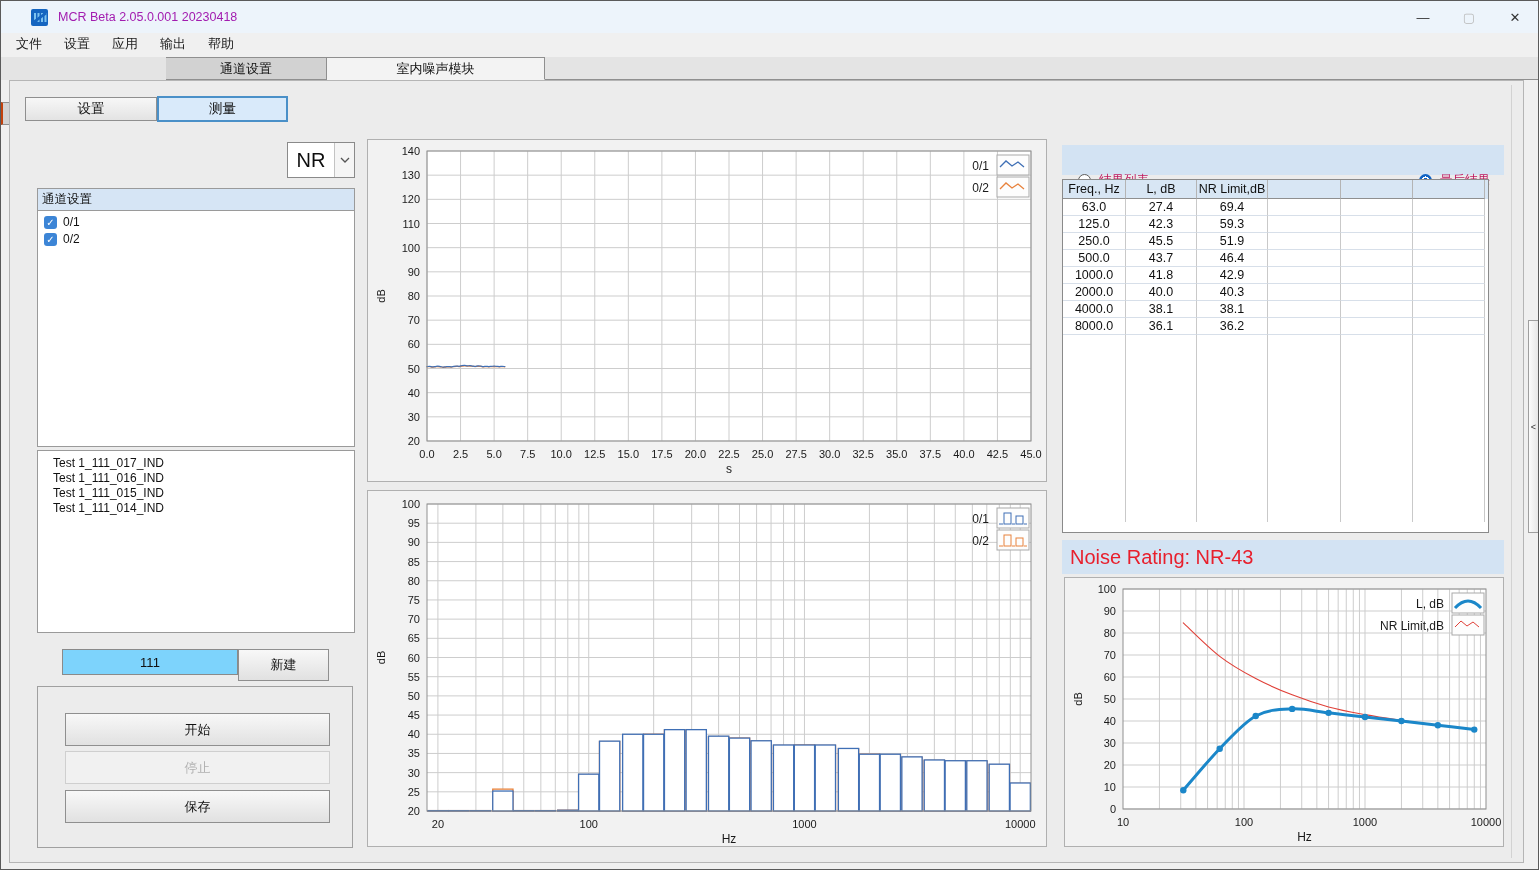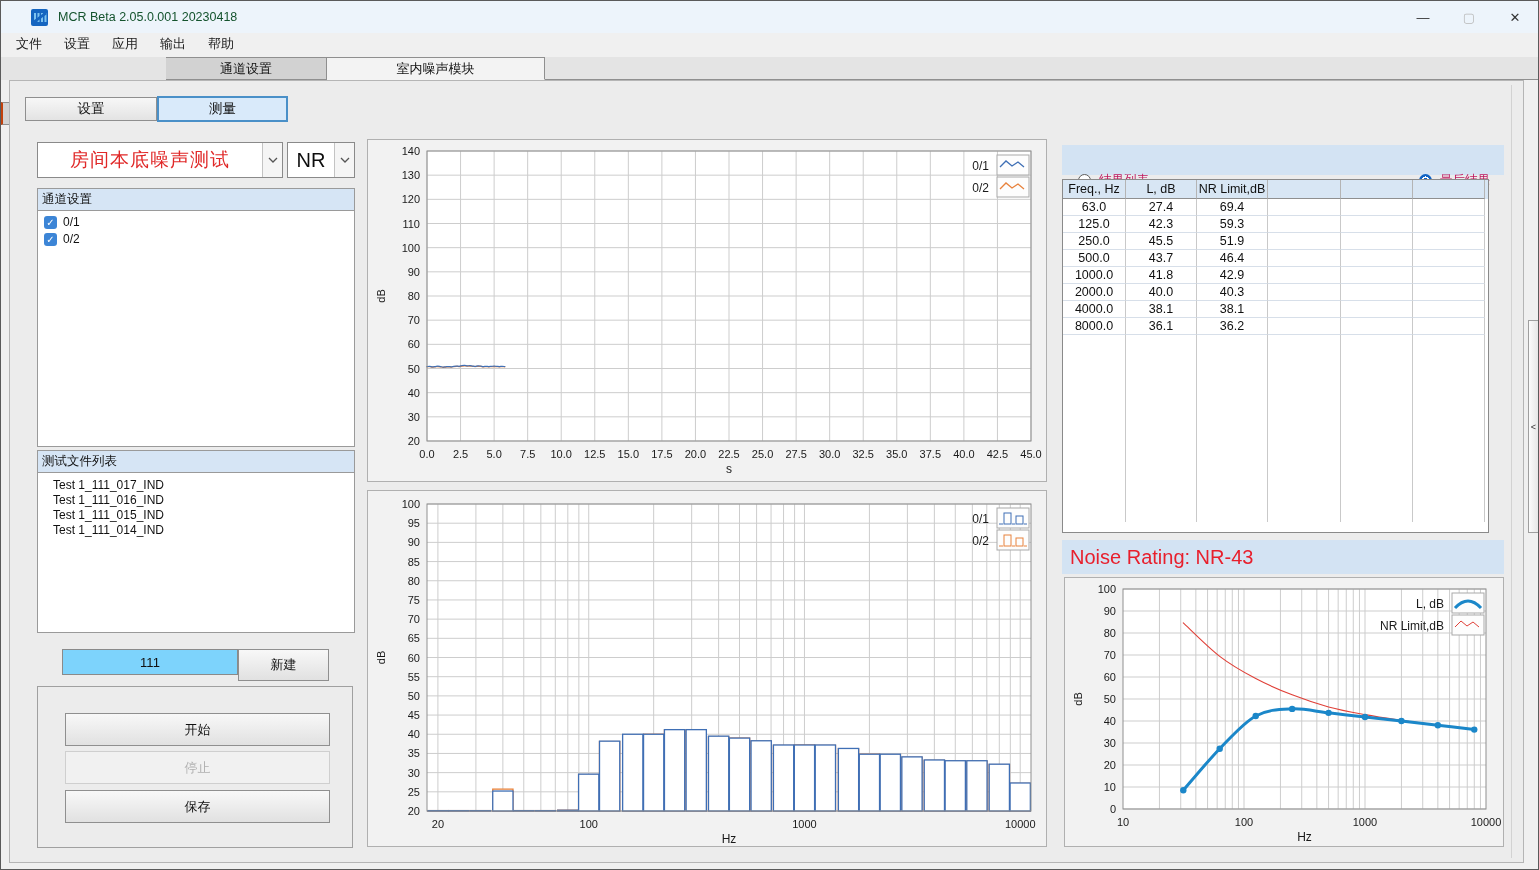--- a/index.html
+++ b/index.html
@@ -1,21 +1,21 @@
 <!DOCTYPE html>
 <html><head>
 <meta charset="utf-8">
 <style>
   html,body{margin:0;padding:0;background:#cfcfcf;font-family:"Liberation Sans","DejaVu Sans",sans-serif;}
   *{box-sizing:border-box;}
   #root{position:relative;width:1539px;height:870px;background:#f0f0f0;border:1px solid #5a5a5a;overflow:hidden;}
   
   .titlebar{position:absolute;left:0;top:0;width:100%;height:32px;background:#edf4fb;display:flex;align-items:center;}
   .app-icon{width:17px;height:17px;margin-left:30px;margin-right:10px;}
-  .title-text{font-size:12.5px;color:#14532d;}
+  .title-text{font-size:12.5px;color:#a21caf;}
   .win-controls{position:absolute;right:0;top:0;height:32px;display:flex;}
   .win-btn{width:46px;height:32px;display:flex;align-items:center;justify-content:center;font-size:13px;color:#333;cursor:default;}
   .win-btn.dim{color:#b9b9b9;}
   
   .menubar{position:absolute;left:0;top:32px;width:100%;height:22px;background:#f0f0f0;display:flex;align-items:center;padding-left:4px;}
   .menu-item{font-size:13px;color:#1c1c1c;padding:2px 11px;}
   
   .tabstrip{position:absolute;left:0;top:56px;width:100%;height:23px;display:flex;background:#e4e4e4;}
   .tab{height:23px;border:1px solid #8f8f8f;border-left:none;background:#d2d2d2;display:flex;align-items:center;justify-content:center;font-size:13px;color:#111;}
   .tab:first-child{border-left:2px solid #c2410c;margin-top:45px;}
@@ -100,28 +100,20 @@
     <div class="tab" style="width:161px">通道设置</div>
     <div class="tab active" style="width:218px">室内噪声模块</div>
     <div class="tab-filler"></div>
   </div>
 
   <div class="content">
 
     <div class="subtab settings">设置</div>
     <div class="subtab measure">测量</div>
 
-    <div class="combo" style="left:27px;top:61px;width:246px;height:36px">
-      <span class="combo-text red">房间本底噪声测试</span>
-      <span class="combo-arrow">
-        <svg width="10" height="6">
-            <polyline points="1,1 5,5 9,1" fill="none" stroke="#555" stroke-width="1.3"></polyline>
-          </svg>
-      </span>
-    </div>
     <div class="combo" style="left:277px;top:61px;width:68px;height:36px">
       <span class="combo-text nr">NR</span>
       <span class="combo-arrow">
         <svg width="10" height="6">
             <polyline points="1,1 5,5 9,1" fill="none" stroke="#555" stroke-width="1.3"></polyline>
           </svg>
       </span>
     </div>
 
     <div class="listbox" style="left:27px;top:107px;width:318px;height:259px">
@@ -132,21 +124,20 @@
             <span class="check-label">0/1</span>
           </div>
           <div class="check-row">
             <span class="checkbox">✓</span>
             <span class="check-label">0/2</span>
           </div>
         </div>
     </div>
 
     <div class="listbox" style="left:27px;top:369px;width:318px;height:183px">
-      <div class="lb-header">测试文件列表</div>
       <div class="lb-body" style="padding-top:5px">
           <div class="file-item">Test 1_111_017_IND</div>
           <div class="file-item">Test 1_111_016_IND</div>
           <div class="file-item">Test 1_111_015_IND</div>
           <div class="file-item">Test 1_111_014_IND</div>
         </div>
     </div>
 
     <input class="name-input" value="111" style="">
     <div class="btn new-btn">新建</div>

